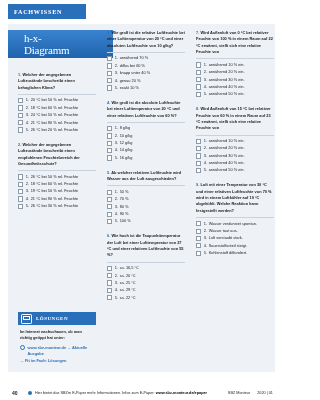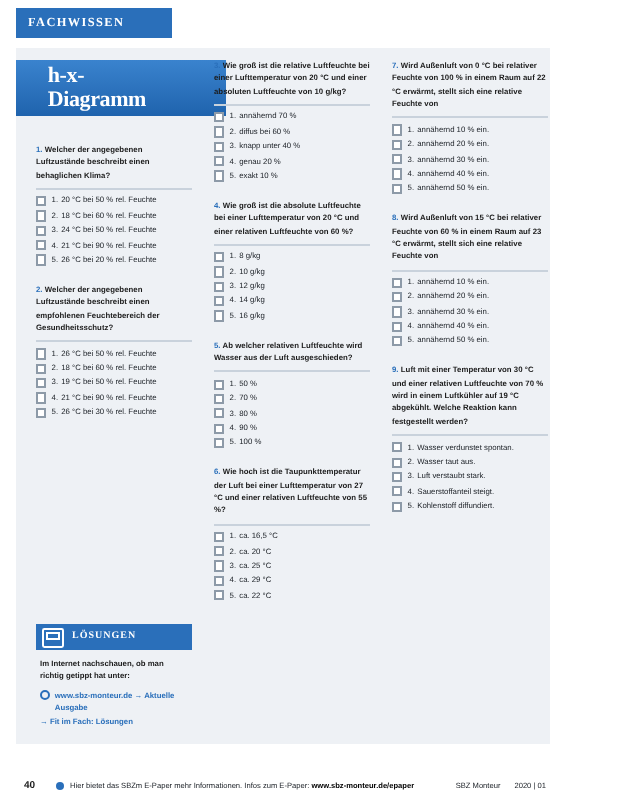--- a/index.html
+++ b/index.html
@@ -34,21 +34,21 @@
 
   
   .title-block{
     position:absolute;left:8px;top:30px;
     width:105px;height:28px;
     background:linear-gradient(180deg,#3a83ce 0%,#1f63ad 100%);
     display:flex;align-items:center;justify-content:flex-end;
   }
   .title-block h1{
     margin:16px;color:#fff;
-    font-size:11px;font-weight:bold;
+    font-size:11px;font-weight:normal;
     letter-spacing:-0.2px;padding-right:24px;
     font-family:"Liberation Serif", serif;
   }
 
   
   .col{position:absolute;top:0;}
   .col1{left:18px;width:78px;}
   .col2{left:107px;width:78px;}
   .col3{left:196px;width:78px;}
 

